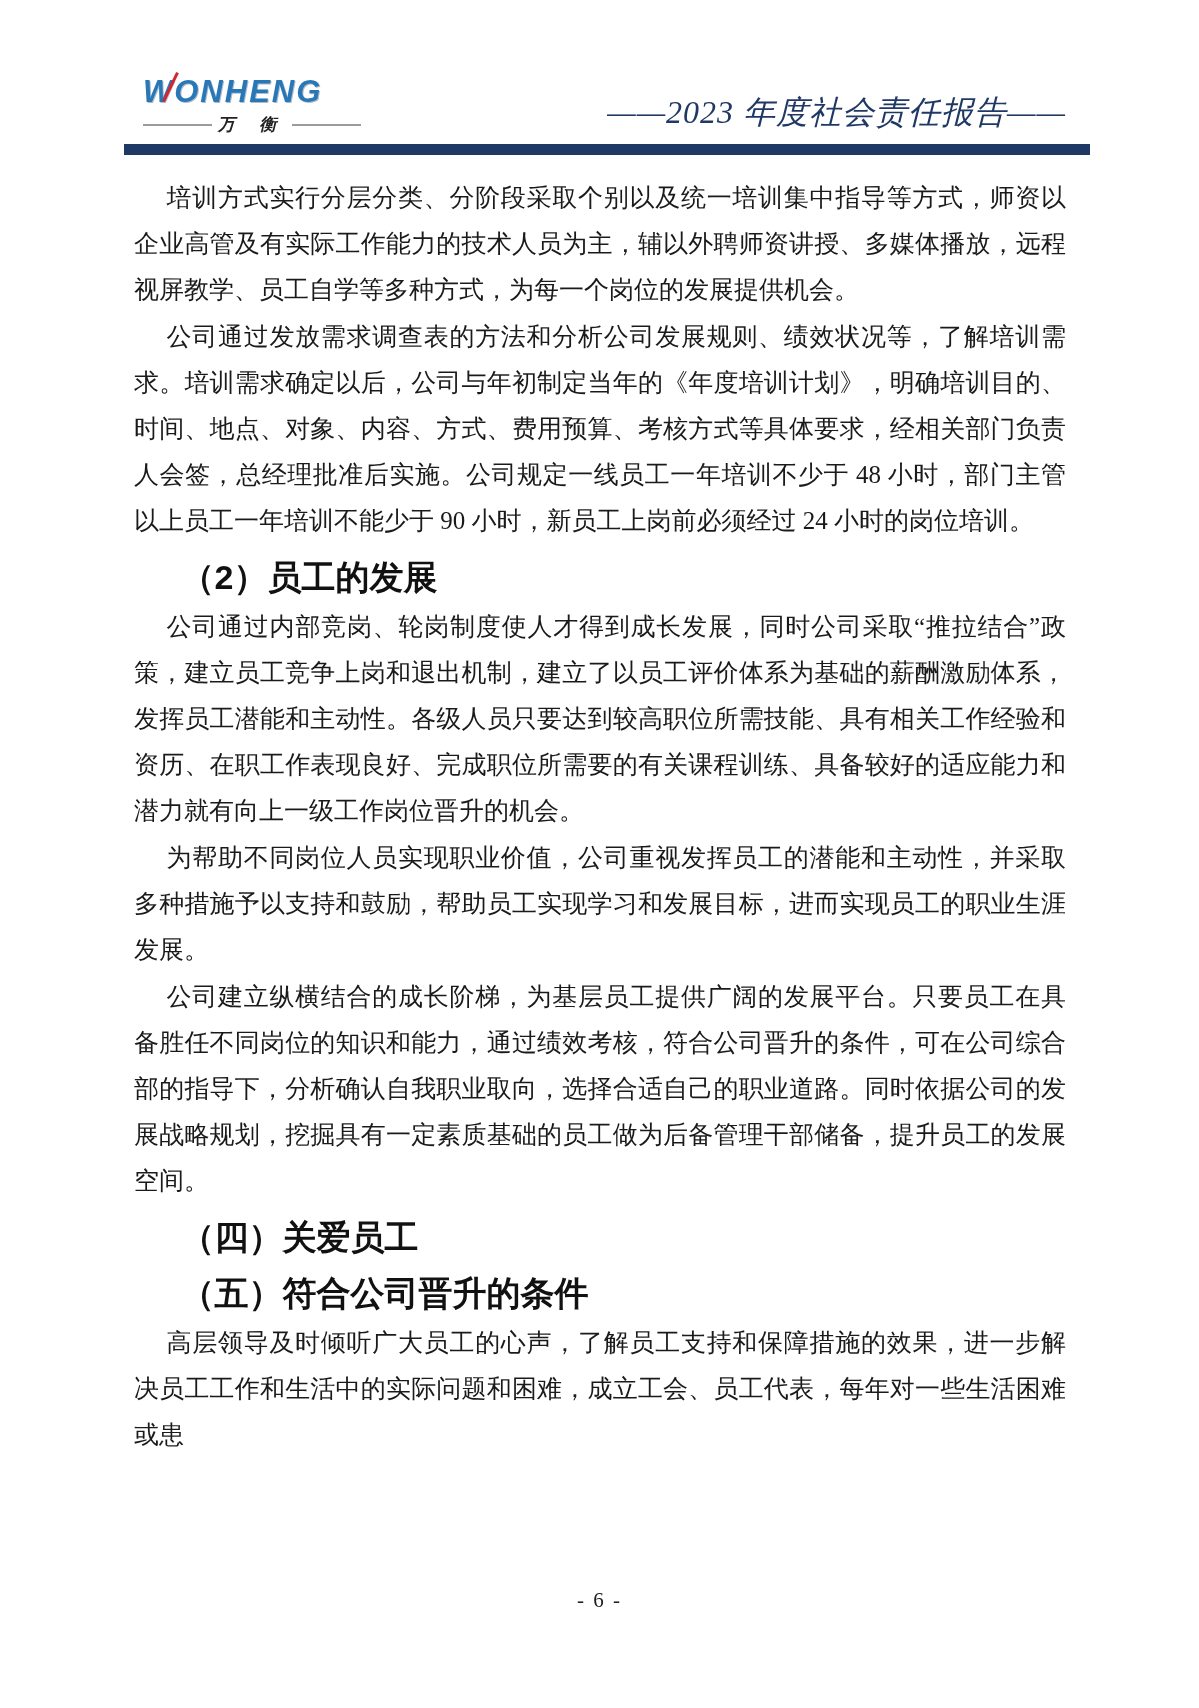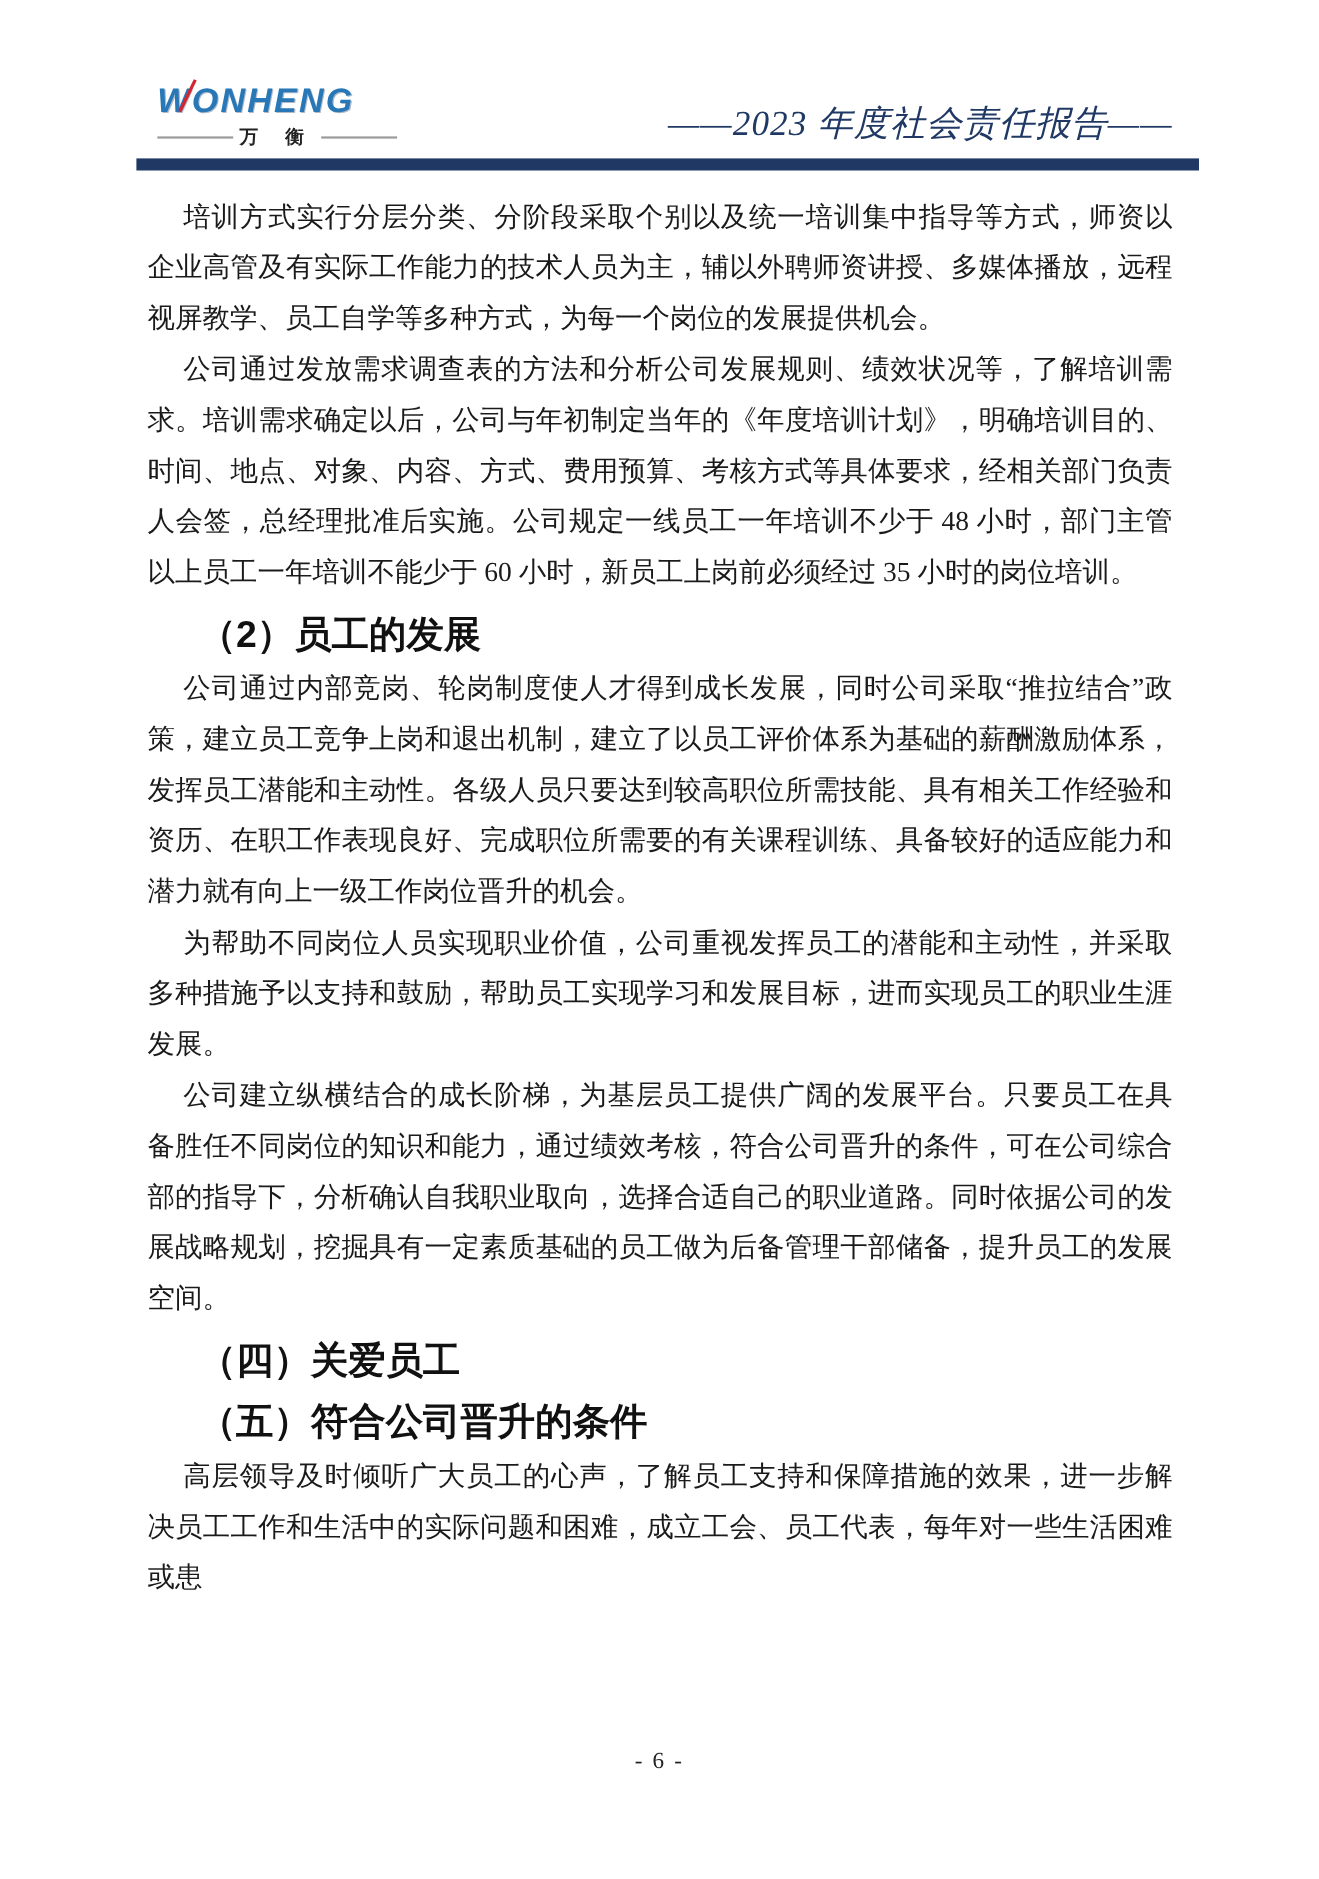--- a/index.html
+++ b/index.html
@@ -40,20 +40,21 @@
     height: 32px;
     background: #d22630;
     transform: rotate(26deg);
   }
   .logo-sub {
     display: flex;
     align-items: center;
     gap: 6px;
     margin-top: 6px;
     width: 218px;
+    font-style: italic;
   }
   .logo-rule { flex: 1; height: 2px; background: #9b9b9b; }
   .logo-sub-text {
     font-family: "Liberation Sans", sans-serif;
     font-weight: bold;
     font-size: 17px;
     letter-spacing: 10px;
     color: #222222;
     white-space: nowrap;
   }
@@ -119,21 +120,21 @@
           <span class="logo-rule"></span>
         </div>
       </div>
       <div class="report-title">——2023 年度社会责任报告——</div>
     </div>
     <div class="header-bar"></div>
   </div>
 
   <div class="doc-body">
       <p class="doc-paragraph">培训方式实行分层分类、分阶段采取个别以及统一培训集中指导等方式，师资以企业高管及有实际工作能力的技术人员为主，辅以外聘师资讲授、多媒体播放，远程视屏教学、员工自学等多种方式，为每一个岗位的发展提供机会。</p>
-      <p class="doc-paragraph">公司通过发放需求调查表的方法和分析公司发展规则、绩效状况等，了解培训需求。培训需求确定以后，公司与年初制定当年的《年度培训计划》，明确培训目的、时间、地点、对象、内容、方式、费用预算、考核方式等具体要求，经相关部门负责人会签，总经理批准后实施。公司规定一线员工一年培训不少于 48 小时，部门主管以上员工一年培训不能少于 60 小时，新员工上岗前必须经过 35 小时的岗位培训。</p>
+      <p class="doc-paragraph">公司通过发放需求调查表的方法和分析公司发展规则、绩效状况等，了解培训需求。培训需求确定以后，公司与年初制定当年的《年度培训计划》，明确培训目的、时间、地点、对象、内容、方式、费用预算、考核方式等具体要求，经相关部门负责人会签，总经理批准后实施。公司规定一线员工一年培训不少于 48 小时，部门主管以上员工一年培训不能少于 90 小时，新员工上岗前必须经过 24 小时的岗位培训。</p>
       <h3 class="doc-heading">（2）员工的发展</h3>
       <p class="doc-paragraph">公司通过内部竞岗、轮岗制度使人才得到成长发展，同时公司采取“推拉结合”政策，建立员工竞争上岗和退出机制，建立了以员工评价体系为基础的薪酬激励体系，发挥员工潜能和主动性。各级人员只要达到较高职位所需技能、具有相关工作经验和资历、在职工作表现良好、完成职位所需要的有关课程训练、具备较好的适应能力和潜力就有向上一级工作岗位晋升的机会。</p>
       <p class="doc-paragraph">为帮助不同岗位人员实现职业价值，公司重视发挥员工的潜能和主动性，并采取多种措施予以支持和鼓励，帮助员工实现学习和发展目标，进而实现员工的职业生涯发展。</p>
       <p class="doc-paragraph">公司建立纵横结合的成长阶梯，为基层员工提供广阔的发展平台。只要员工在具备胜任不同岗位的知识和能力，通过绩效考核，符合公司晋升的条件，可在公司综合部的指导下，分析确认自我职业取向，选择合适自己的职业道路。同时依据公司的发展战略规划，挖掘具有一定素质基础的员工做为后备管理干部储备，提升员工的发展空间。</p>
       <h3 class="doc-heading">（四）关爱员工</h3>
       <h3 class="doc-heading">（五）符合公司晋升的条件</h3>
       <p class="doc-paragraph">高层领导及时倾听广大员工的心声，了解员工支持和保障措施的效果，进一步解决员工工作和生活中的实际问题和困难，成立工会、员工代表，每年对一些生活困难或患</p>
     </div>
 
   <div class="page-footer">

